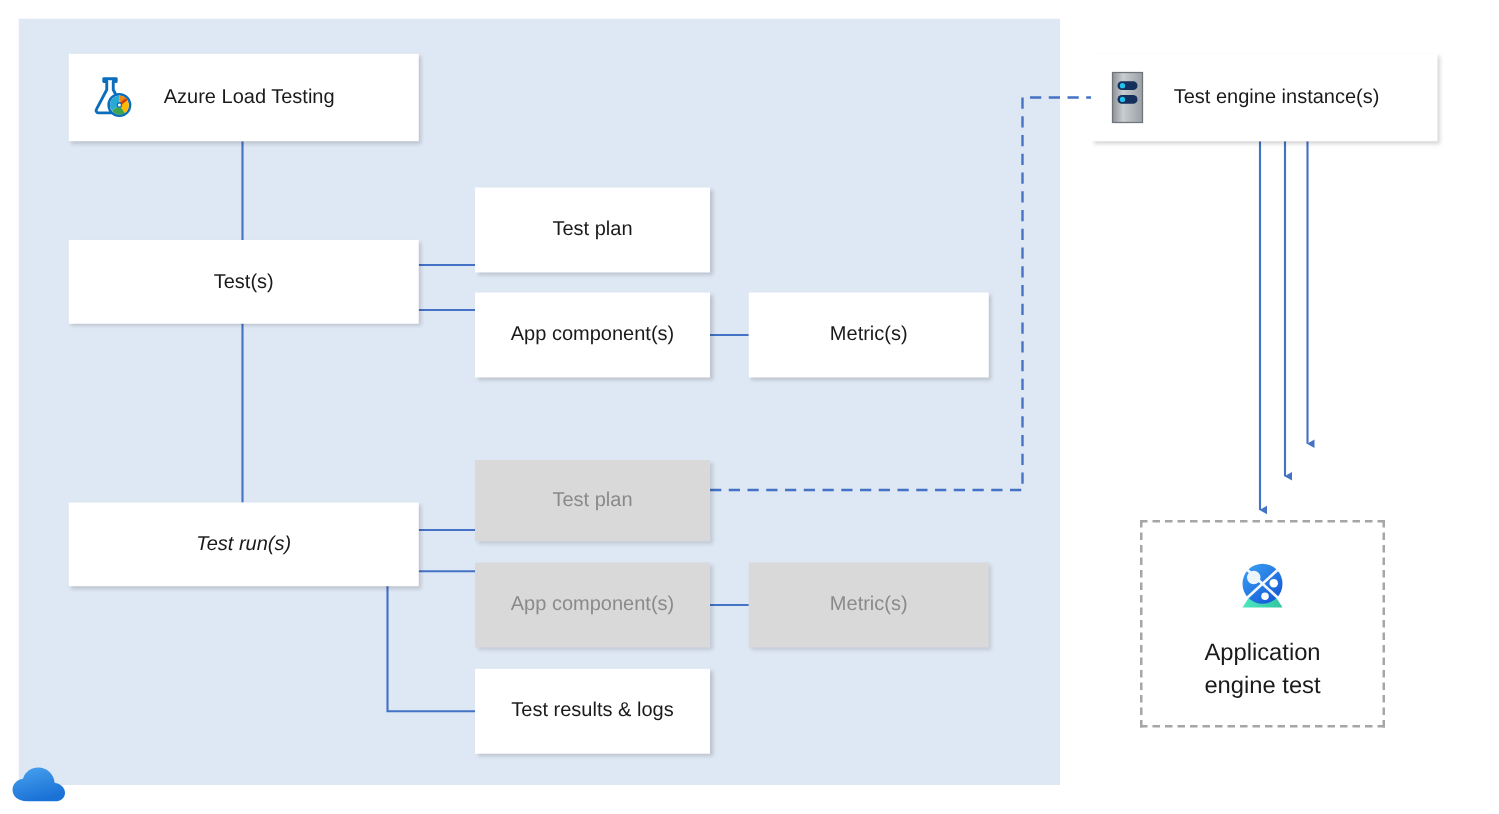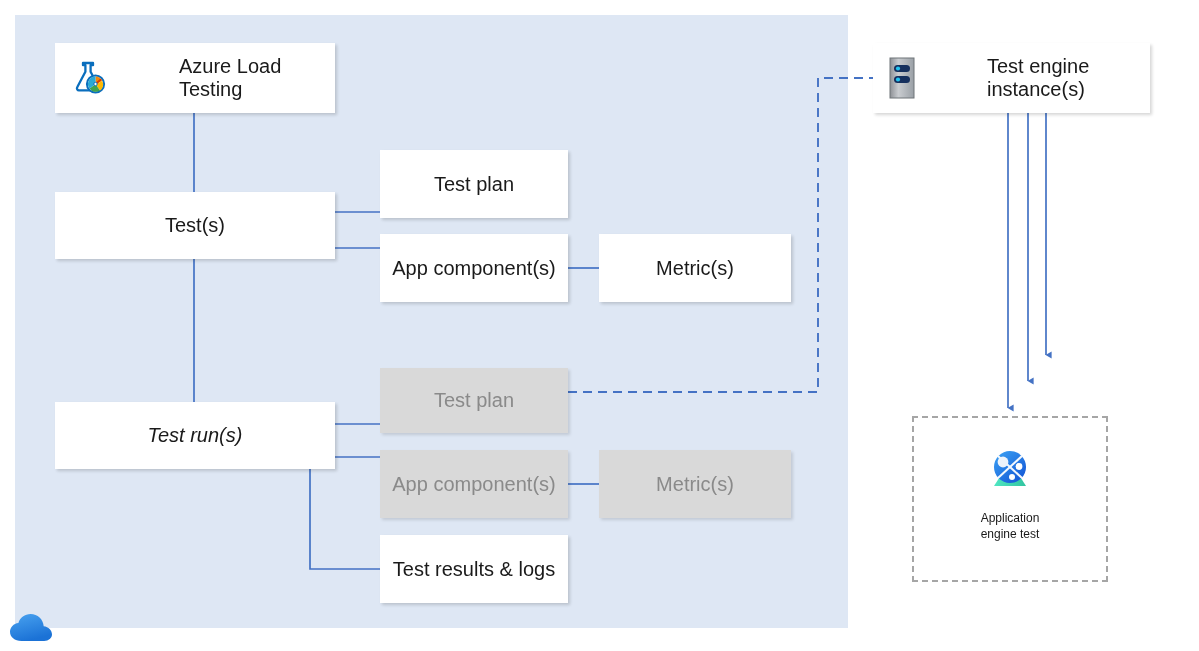--- a/index.html
+++ b/index.html
@@ -9,29 +9,29 @@
   
   .panel-blue{position:absolute;left:15px;top:15px;width:833px;height:613px;background:#dee7f4;}
   .panel-white{position:absolute;left:848px;top:343px;width:351px;height:285px;background:#ffffff;}
 
   
   #wires{position:absolute;left:0;top:0;width:1199px;height:651px;pointer-events:none;}
 
   
   .node{position:absolute;box-sizing:border-box;display:flex;align-items:center;
         justify-content:center;background:#ffffff;
-        box-shadow:2px 2px 3px rgba(0,0,0,0.16);font-size:20px;color:#1a1a1a;gap:48px;}
+        box-shadow:2px 2px 3px rgba(0,0,0,0.16);font-size:16px;color:#1a1a1a;}
   .node.gray{background:#d9d9d9;color:#8a8a8a;box-shadow:2px 2px 3px rgba(0,0,0,0.13);}
   .node.icon-node{justify-content:flex-start;padding-left:14px;}
   .node .lbl{pointer-events:none;}
   .node.icon-node .lbl{margin-left:22px;}
 
   
   .dashed-box{position:absolute;box-sizing:border-box;border:2px dashed #a6a6a6;background:transparent;}
-  .aut-label{position:absolute;width:100%;text-align:center;font-size:12px;color:#1a1a1a;line-height:1.35;}
+  .aut-label{position:absolute;width:100%;text-align:center;font-size:19px;color:#1a1a1a;line-height:1.35;}
 
   .icon{display:inline-block;vertical-align:middle;line-height:0;}
   .cloud-mark{position:absolute;left:8px;top:612px;width:48px;height:32px;}
 </style>
 </head>
 <body>
 
 <div id="stage">
 
   <div class="panel-blue"></div>

